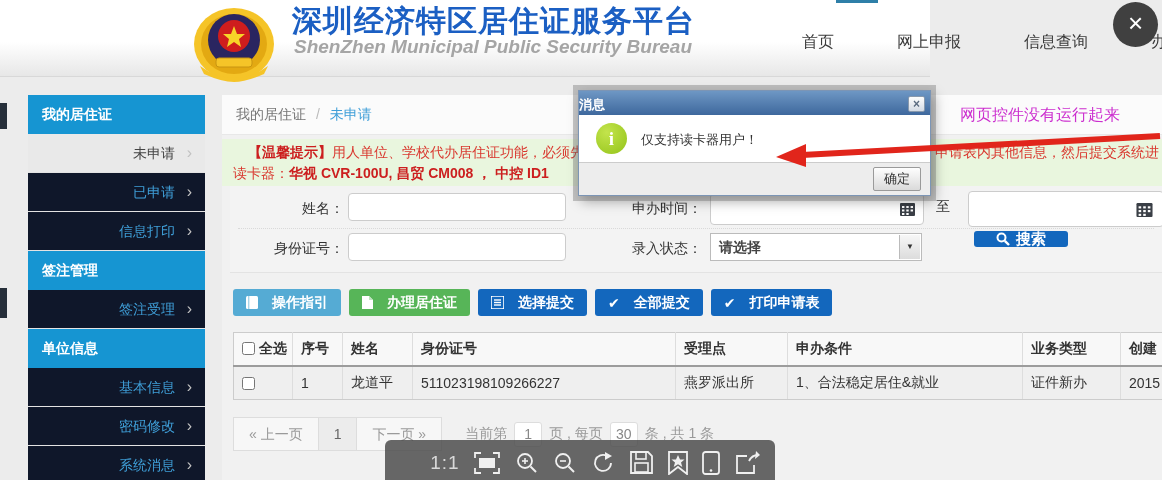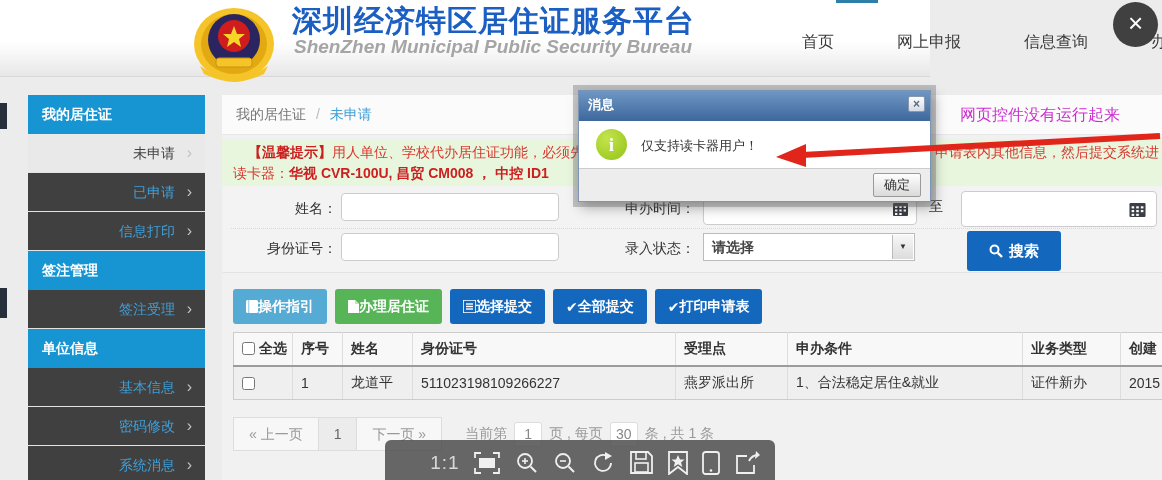--- a/index.html
+++ b/index.html
@@ -15,55 +15,55 @@
   .top-nav{position:absolute;left:802px;top:32px;display:flex;gap:63px;font-size:16px;color:#3a3a3a;white-space:nowrap;}
   .top-nav span{cursor:pointer;}
   .tab-strip{position:absolute;left:836px;top:0;width:42px;height:3px;background:#2e7fa8;}
   .artifact{position:absolute;background:#262f3a;}
   .overlay-close{position:absolute;left:1113px;top:2px;width:45px;height:45px;border-radius:50%;
     background:rgba(40,40,40,.88);color:#fff;font-size:26px;line-height:43px;text-align:center;z-index:80;cursor:pointer;}
 
   
   .sidebar{position:absolute;left:28px;top:95px;width:177px;z-index:2;}
   .sb-head{height:39px;line-height:39px;background:#1695d2;color:#fff;font-size:14px;font-weight:bold;padding-left:14px;}
-  .sb-item{position:relative;height:38px;line-height:38px;background:#404040;border-bottom:1px solid #e3e3e3;
+  .sb-item{position:relative;height:38px;line-height:38px;background:#0f172a;border-bottom:1px solid #e3e3e3;
     color:#3f9fd8;font-size:14px;text-align:right;padding-right:30px;cursor:pointer;}
   .sb-item .chev{position:absolute;right:13px;top:0;color:#c2c2c2;font-size:16px;}
   .sb-item.active{background:#e9e9e9;color:#444;}
 
   
   .content{position:absolute;left:222px;top:95px;width:940px;height:385px;background:#f1f1f1;}
   .crumb-bar{position:absolute;left:0;top:0;right:0;height:39px;background:#fbfbfb;border-bottom:1px solid #e8e8e8;}
   .crumb{position:absolute;left:14px;top:0;line-height:39px;font-size:14px;color:#777;}
   .crumb .cur{color:#3f9fd8;}
   .plugin-notice{position:absolute;right:42px;top:10px;font-size:16px;color:#cc2fcf;white-space:nowrap;}
 
   .warn{position:absolute;left:0;top:44px;right:0;height:47px;background:#e9f6de;color:#d9382f;font-size:14px;}
   .warn .l1{position:absolute;left:26px;top:5px;white-space:nowrap;}
   .warn .l1r{position:absolute;left:713px;top:5px;white-space:nowrap;}
   .warn .l2{position:absolute;left:11px;top:26px;white-space:nowrap;}
   .warn b{color:#cc1f1f;}
 
-  .qform{position:absolute;left:1px;top:91px;right:0;height:86px;background:#f3f3f3;border-bottom:1px solid #e3e3e3;}
+  .qform{position:absolute;left:8px;top:91px;right:0;height:86px;background:#f3f3f3;border-bottom:1px solid #e3e3e3;}
   .qform .sep{position:absolute;left:8px;right:8px;top:42px;border-top:1px dotted #d9d9d9;}
   .flabel{position:absolute;width:110px;text-align:right;font-size:14px;color:#333;line-height:32px;white-space:nowrap;}
   .tbox{position:absolute;background:#fff;border:1px solid #ccc;border-radius:4px;height:28px;font-size:14px;padding:0 6px;box-sizing:border-box;}
   .datebox{position:absolute;background:#fff;border:1px solid #ccc;border-radius:4px;}
   .cal{position:absolute;top:50%;margin-top:-7px;cursor:pointer;}
   .range-to{position:absolute;left:706px;top:12px;font-size:14px;color:#333;}
   .selbox{position:absolute;left:480px;top:47px;width:212px;height:28px;background:#fff;border:1px solid #bbb;box-sizing:border-box;cursor:pointer;font-weight:bold;}
   .selbox .val{position:absolute;left:8px;top:0;line-height:26px;font-size:14px;color:#444;}
   .selbox .dd{position:absolute;right:1px;top:1px;width:20px;height:24px;background:linear-gradient(#f7f7f7,#dcdcdc);
     border-left:1px solid #bbb;font-size:8px;color:#333;text-align:center;line-height:24px;}
-  .search-btn{position:absolute;left:744px;top:45px;width:94px;height:40px;background:#1367bd;border:none;border-radius:3px;
+  .search-btn{position:absolute;left:744px;top:45px;width:94px;height:16px;background:#1367bd;border:none;border-radius:3px;
     color:#fff;font-size:15px;font-weight:bold;display:flex;align-items:center;justify-content:center;gap:6px;cursor:pointer;}
 
   .actions{position:absolute;left:11px;top:194px;display:flex;gap:8px;}
-  .abtn{height:35px;border:none;border-radius:3px;color:#fff;font-size:14px;font-weight:bold;
-    display:flex;align-items:center;gap:0;padding:0 13px;cursor:pointer;white-space:nowrap;
+  .abtn{height:27px;border:none;border-radius:3px;color:#fff;font-size:14px;font-weight:bold;
+    display:flex;align-items:center;gap:14px;padding:0 13px;cursor:pointer;white-space:nowrap;
     font-family:"Liberation Sans","DejaVu Sans",sans-serif;}
   .abtn.lb{background:#55abd4;}
   .abtn.gr{background:#57b558;}
   .abtn.bl{background:#1367bd;}
 
   table.grid{position:absolute;left:11px;top:237px;width:929px;border-collapse:collapse;table-layout:fixed;font-size:14px;color:#333;}
   .grid th,.grid td{border-right:1px solid #ddd;padding:0 0 0 8px;height:32px;text-align:left;overflow:hidden;white-space:nowrap;}
   .grid th{background:#f8f8f8;font-weight:bold;border-bottom:2px solid #9c9c9c;border-top:1px solid #ccc;}
   .grid td{background:#efefef;border-bottom:1px solid #ccc;}
   .grid th:first-child,.grid td:first-child{border-left:1px solid #ccc;}
@@ -78,22 +78,22 @@
 
   
   .vtoolbar{position:absolute;left:385px;top:440px;width:390px;height:45px;z-index:45;
     background:rgba(73,73,73,.83);border-radius:6px 6px 0 0;display:flex;align-items:center;justify-content:space-around;padding:0 8px;box-sizing:border-box;}
   .vtoolbar .tool{cursor:pointer;display:flex;align-items:center;justify-content:center;}
   .scale-label{color:#d9d9d9;font-size:19px;letter-spacing:1px;margin-left:30px;}
 
   
   .dialog{position:absolute;left:578px;top:90px;width:351px;z-index:50;background:#fff;border:1px solid #7c95b5;
     box-shadow:0 0 0 5px rgba(110,110,110,.38),3px 5px 12px rgba(0,0,0,.35);}
-  .dlg-title{position:relative;height:30px;line-height:27px;background:linear-gradient(#6e97c4,#3e689d);
-    color:#fff;font-size:13px;font-weight:bold;padding-left:9px;}
+  .dlg-title{position:relative;height:24px;line-height:27px;background:linear-gradient(#6e97c4,#3e689d);
+    color:#fff;font-size:13px;font-weight:bold;}
   .dlg-close{position:absolute;right:5px;top:5px;width:17px;height:16px;background:linear-gradient(#fdfdfd,#d4dbe5);
     border:1px solid #8899ad;border-radius:2px;color:#5a6b80;font-size:12px;font-weight:bold;line-height:14px;text-align:center;cursor:pointer;box-sizing:border-box;}
   .dlg-body{position:relative;height:47px;background:#fff;}
   .info-ic{position:absolute;left:17px;top:8px;width:31px;height:31px;border-radius:50%;
     background:radial-gradient(circle at 35% 30%,#c3e44c,#93c319);color:#fff;font-size:19px;font-weight:bold;
     font-family:"Liberation Serif","DejaVu Serif",serif;display:flex;align-items:center;justify-content:center;}
   .dlg-msg{position:absolute;left:62px;top:16px;font-size:13px;color:#333;}
   .dlg-foot{position:relative;height:32px;background:#ededed;border-top:1px solid #ccc;}
   .ok-btn{position:absolute;right:9px;top:4px;width:48px;height:24px;background:linear-gradient(#fefefe,#dadada);
     border:1px solid #9a9a9a;border-radius:2px;font-size:13px;color:#333;cursor:pointer;

